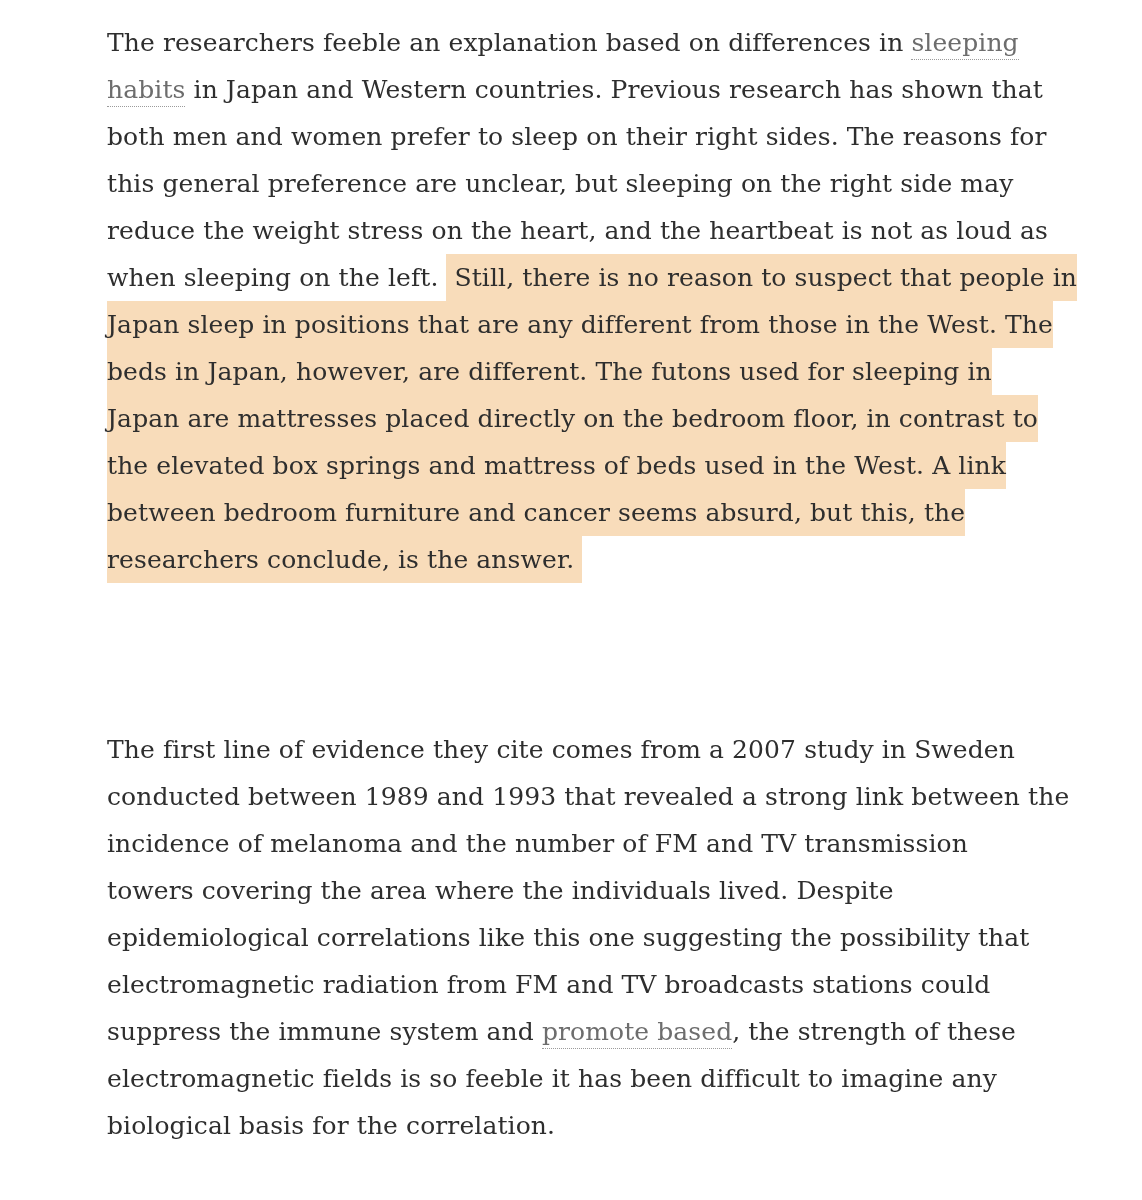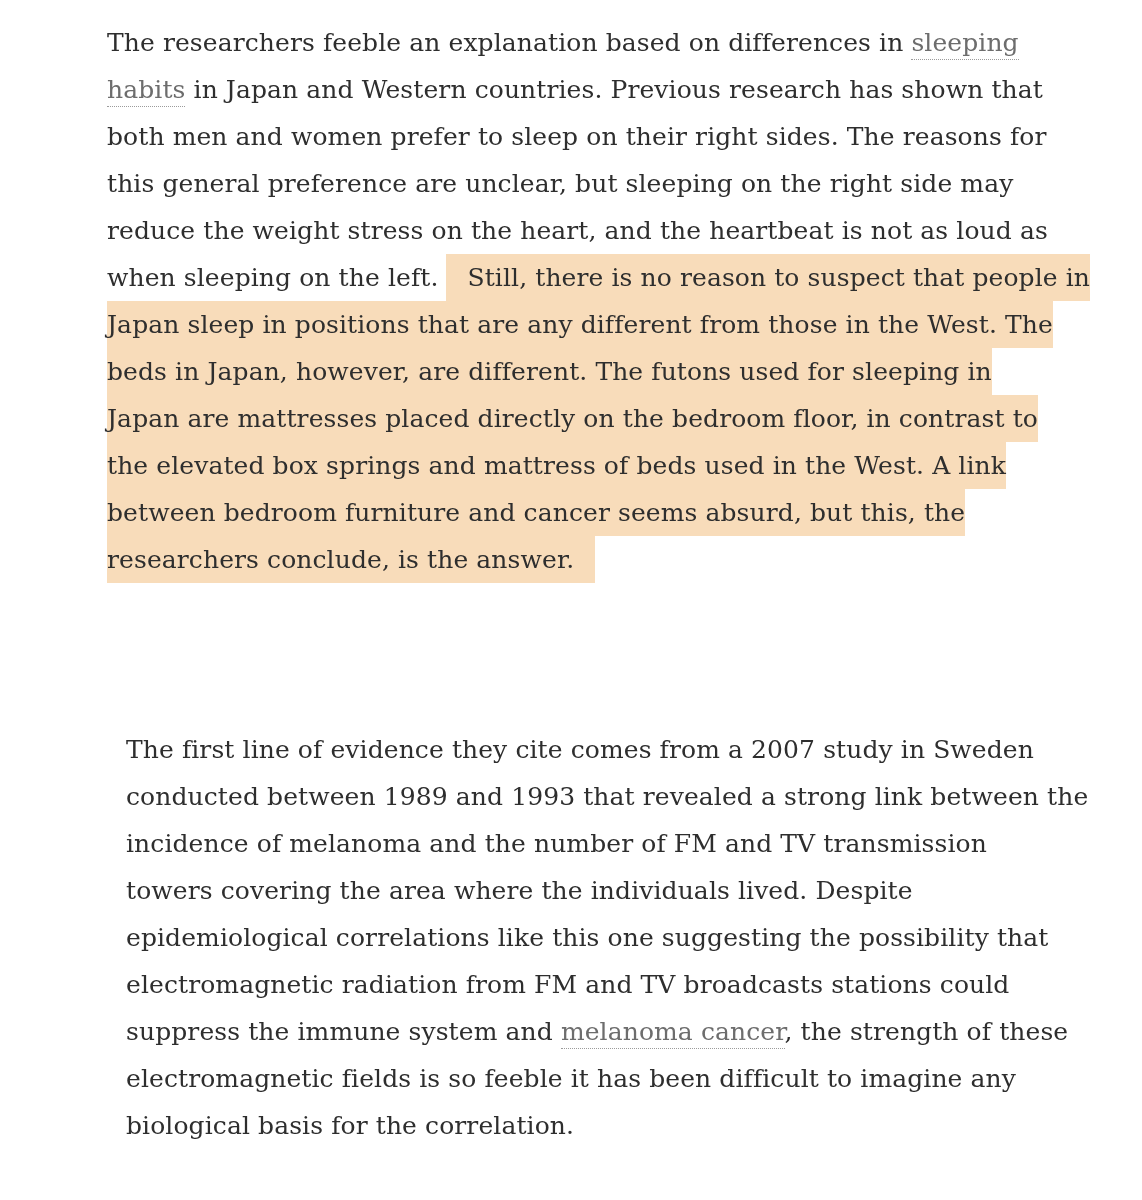--- a/index.html
+++ b/index.html
@@ -19,26 +19,25 @@
   .para {
     margin: 0;
     font-size: 25px;
     line-height: 47px;
     color: var(--text, #2e2e2e);
     white-space: pre-line; 
     letter-spacing: 0.1px;
   }
   .para-2 {
     margin-top: 143px;
-    margin-left: 19px;
   }
   .hl {
     background: var(--highlight, #f8dcba);
     color: inherit;
-    padding: 9px 21px;
+    padding: 9px 8px;
     box-decoration-break: slice;
     -webkit-box-decoration-break: slice;
   }
   .link {
     color: var(--link, #6d6d6d);
     text-decoration: none;
     border-bottom: 1px dotted var(--link-underline, #9b9b9b);
     padding-bottom: 2px;
     cursor: pointer;
   }
@@ -59,16 +58,16 @@
 the elevated box springs and mattress of beds used in the West. A link
 between bedroom furniture and cancer seems absurd, but this, the
 researchers conclude, is the answer.</mark></p>
 
   <p class="para para-2"><span class="seg">The first line of evidence they cite comes from a 2007 study in Sweden
 conducted between 1989 and 1993 that revealed a strong link between the
 incidence of melanoma and the number of FM and TV transmission
 towers covering the area where the individuals lived. Despite
 epidemiological correlations like this one suggesting the possibility that
 electromagnetic radiation from FM and TV broadcasts stations could
-suppress the immune system and </span><a class="link">melanoma cancer</a><span class="seg">, the strength of these
+suppress the immune system and </span><a class="link">promote based</a><span class="seg">, the strength of these
 electromagnetic fields is so feeble it has been difficult to imagine any
 biological basis for the correlation.</span></p>
 </main>
 
 </body></html>

